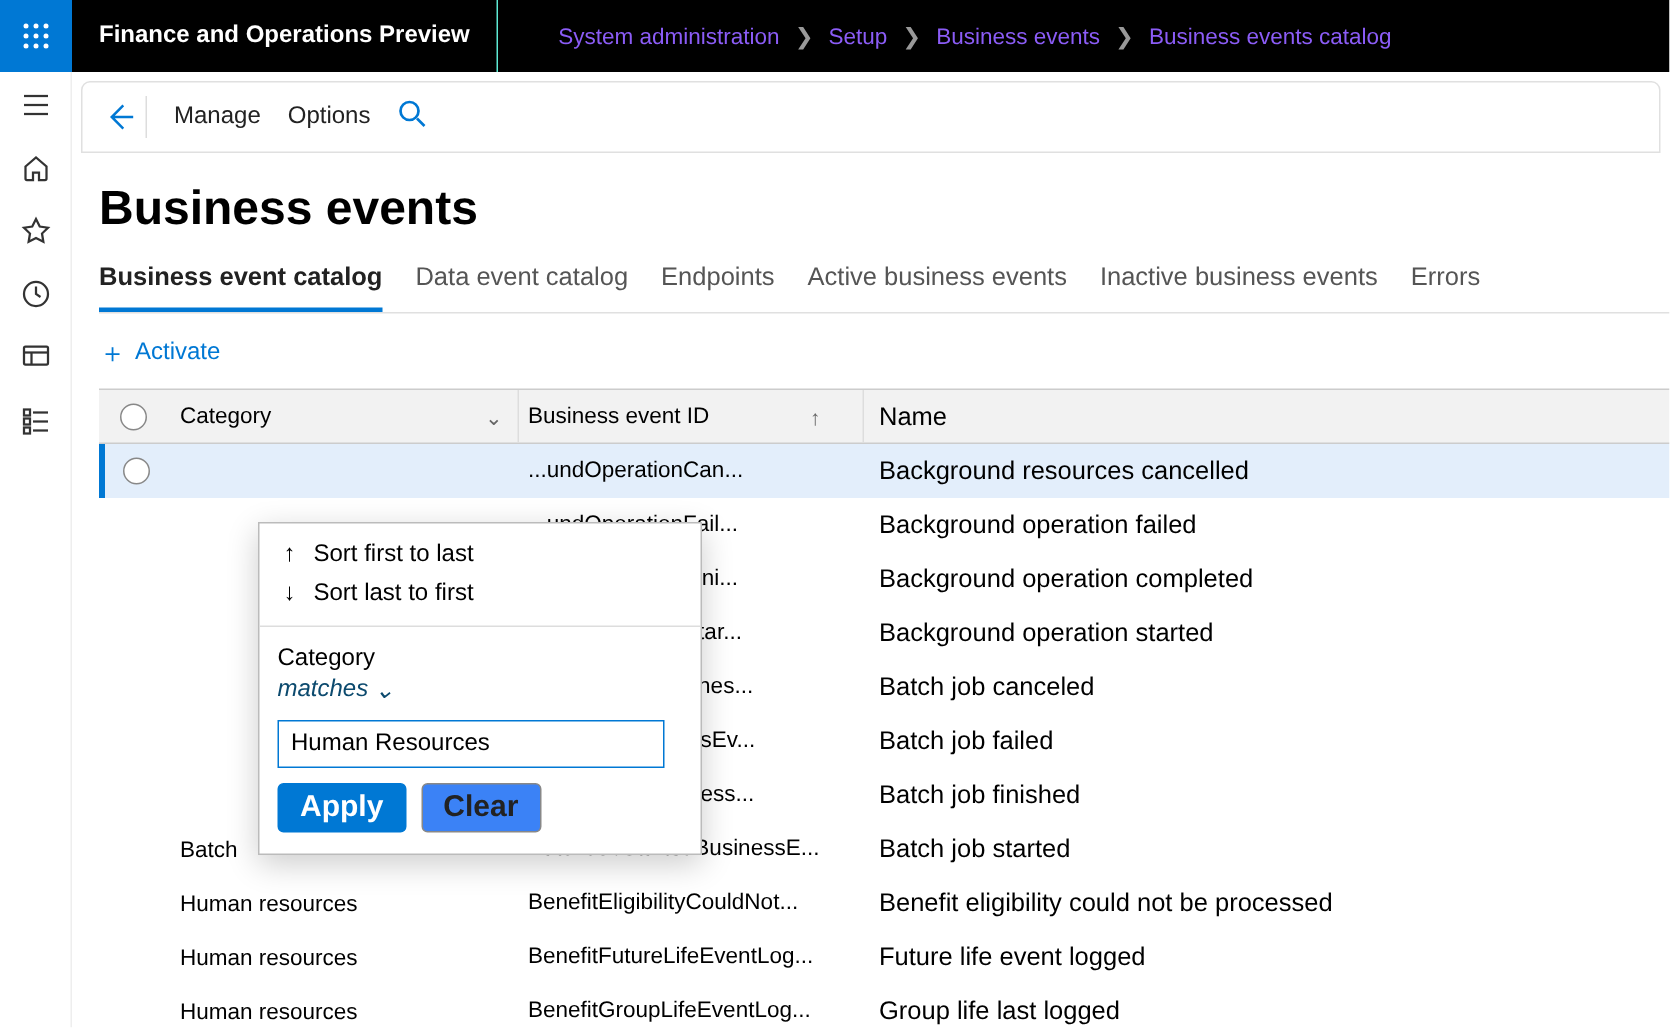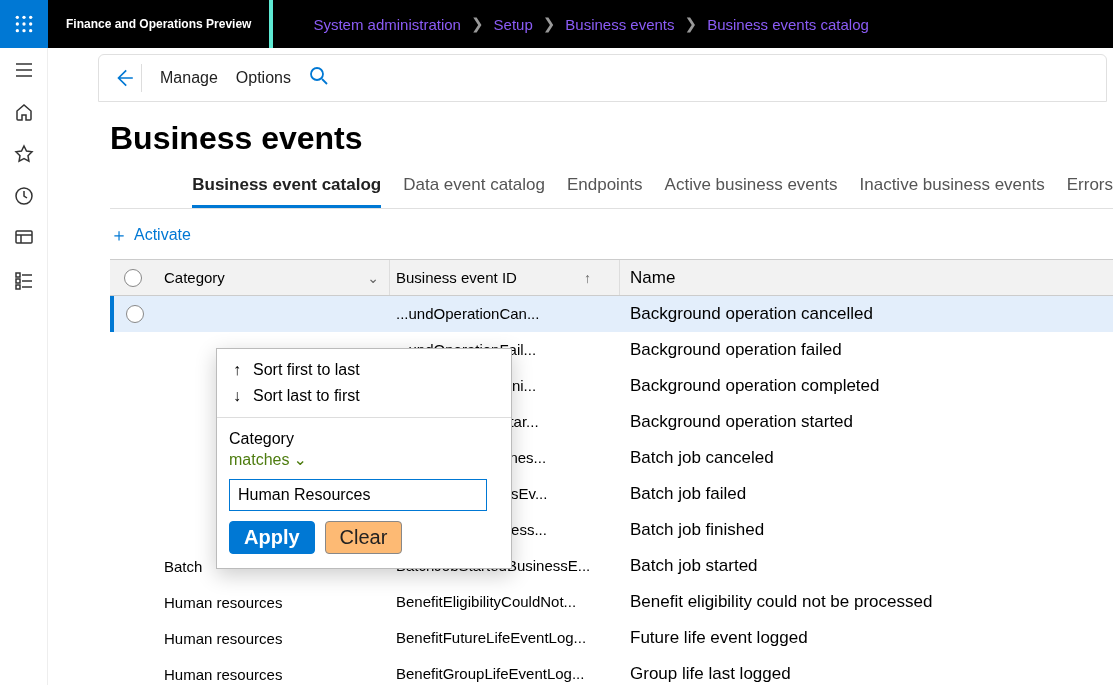--- a/index.html
+++ b/index.html
@@ -2,43 +2,43 @@
 <html><head>
 <meta charset="utf-8">
 <style>
 * { box-sizing: border-box; margin: 0; padding: 0; font-family: "Segoe UI", Arial, sans-serif; }
 html, body { width: 1113px; height: 685px; overflow: hidden; background: #fff; }
 
 
 .topbar { height: 48px; background: #000; color: #fff; display: flex; align-items: center; }
 .waffle { width: 48px; height: 48px; background: #0078d4; display: flex; align-items: center; justify-content: center; }
 .waffle svg { width: 20px; height: 20px; }
-.app-title { font-weight: 600; font-size: 12px; padding: 0 18px; border-right: 4px solid #5eead4; height: 100%; display: flex; align-items: center; }
+.app-title { font-weight: 600; font-size: 16px; padding: 0 18px; border-right: 1px solid #5eead4; height: 100%; display: flex; align-items: center; }
 .breadcrumb { display: flex; align-items: center; gap: 10px; padding-left: 40px; font-size: 15px; }
 .bc-item { color: #8b5cf6; }
 .bc-sep { color: #999; }
 
 
-.layout { display: flex; height: calc(685px - 48px); gap: 44px; }
+.layout { display: flex; height: calc(685px - 48px); }
 .nav-rail { width: 48px; background: #fff; border-right: 1px solid #eee; display: flex; flex-direction: column; align-items: center; padding-top: 10px; gap: 18px; }
 .nav-icon { width: 24px; height: 24px; color: #333; display: flex; align-items: center; justify-content: center; }
 
 
 .content { flex: 1; position: relative; }
 
 
 .cmdbar { height: 48px; border-bottom: 1px solid #e0e0e0; display: flex; align-items: center; padding: 0 14px; gap: 18px; margin: 6px 6px 0 6px; border-radius: 6px 6px 0 0; border-top: 1px solid #e0e0e0; border-left: 1px solid #e0e0e0; border-right: 1px solid #e0e0e0;}
 .back-btn { color: #0078d4; display:flex; align-items:center; padding-right: 6px; border-right: 1px solid #ddd; height: 28px;}
 .cmd-item { font-size: 16px; color: #222; cursor: pointer; }
 .search-btn { color: #0078d4; }
 
 
 .page { padding: 18px 0 0 18px; }
 .page-title { font-size: 32px; font-weight: 600; margin-bottom: 10px; }
-.tabs { display: flex; gap: 22px; border-bottom: 1px solid #e0e0e0; justify-content: flex-end; }
+.tabs { display: flex; gap: 22px; border-bottom: 1px solid #e0e0e0; }
 .tab { font-size: 17px; padding: 8px 0 10px 0; color: #555; cursor: pointer; }
 .tab.active { color: #222; font-weight: 600; border-bottom: 3px solid #0078d4; }
 
 .activate { display: inline-flex; align-items: center; gap: 6px; color: #0078d4; font-size: 16px; margin: 14px 0 12px 0; cursor: pointer;}
 .activate .plus { font-size: 18px; }
 
 
 .grid { border-top: 1px solid #ccc; }
 .grid-head { display: flex; align-items: center; background: #f2f2f2; border-bottom: 1px solid #ccc; height: 36px; position: relative; }
 .col-check { width: 46px; display:flex; justify-content:center; }
@@ -55,26 +55,26 @@
 .grid-row .col-name { white-space:nowrap; overflow:hidden; text-overflow:ellipsis; }
 .row-selected { background: #e3eefb; border-left: 4px solid #0078d4; }
 .row-selected .col-check { width: 42px; }
 
 
 .popup { position:absolute; top: 300px; left: 124px; width: 296px; background:#fff; border: 1px solid #bbb; box-shadow: 0 6px 20px rgba(0,0,0,0.2); z-index: 10; }
 .popup-top { padding: 8px 10px; border-bottom:1px solid #ddd;}
 .sort-opt { display:flex; align-items:center; gap: 12px; padding: 4px 6px; font-size:16px; cursor:pointer;}
 .popup-body { padding: 12px 12px 14px 12px; }
 .filter-label { font-size: 16px; margin-bottom: 2px; }
-.matches { color:#4d7c0f; font-size:16px; display:flex; align-items:center; gap:4px; margin-bottom:10px; cursor:pointer;}
+.matches { color:#0c4a6e; font-size:16px; display:flex; align-items:center; gap:4px; margin-bottom:10px; cursor:pointer;font-style:italic;}
 .filter-input { width: 258px; height: 32px; border: 1px solid #0078d4; padding: 0 8px; font-size:16px; outline:none;}
 .btn-row { margin-top: 10px; display:flex; gap:10px;}
 .btn { padding: 4px 14px; font-size:20px; border-radius:4px; cursor:pointer; border:1px solid #888;}
 .btn-primary { background:#0078d4; color:#fff; border:1px solid #0078d4; font-weight:600;}
-.btn-secondary { background:#fdba74; color:#222;}
+.btn-secondary { background:#3b82f6; color:#222;font-weight:bold;}
 </style>
 </head>
 <body>
 
 <div class="topbar">
   <div class="waffle">
     <svg viewBox="0 0 24 24" fill="#fff">
         <circle cx="4" cy="4" r="2"></circle>
         <circle cx="12" cy="4" r="2"></circle>
         <circle cx="20" cy="4" r="2"></circle>
@@ -190,21 +190,21 @@
             <span>Name</span>
           </div>
         </div>
         <div id="grid-body">
             <div class="grid-row row-selected">
               <div class="col-check">
                 <div class="circle"></div>
               </div>
               <div class="col-cat"></div>
               <div class="col-bid">...undOperationCan...</div>
-              <div class="col-name">Background operation cancelled</div>
+              <div class="col-name">Background resources cancelled</div>
             </div>
             <div class="grid-row">
               <div class="col-check"></div>
               <div class="col-cat"></div>
               <div class="col-bid">...undOperationFail...</div>
               <div class="col-name">Background operation failed</div>
             </div>
             <div class="grid-row">
               <div class="col-check"></div>
               <div class="col-cat"></div>

